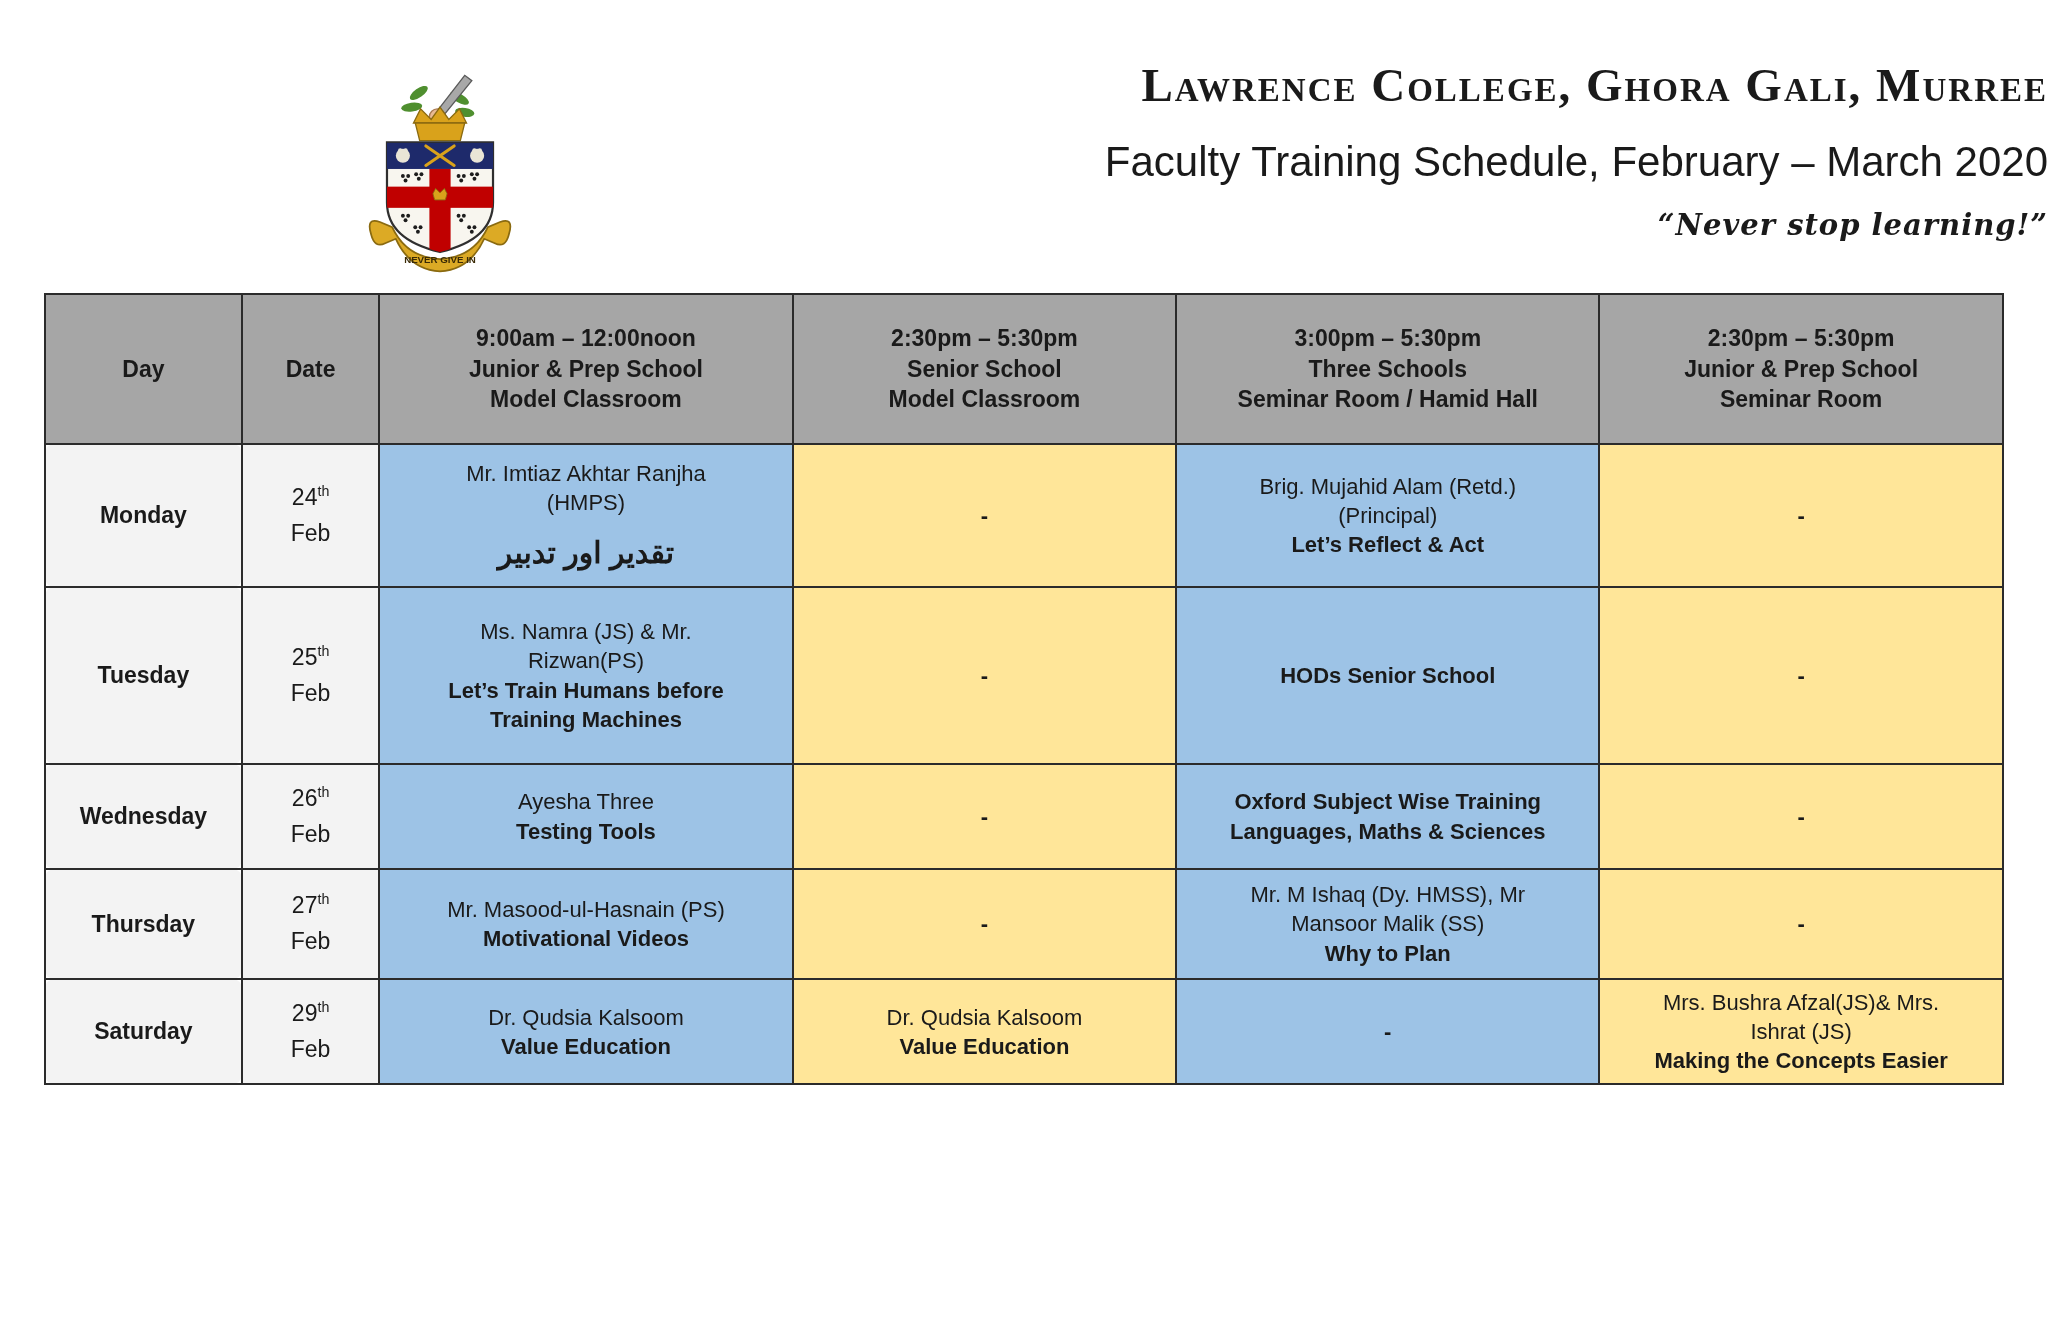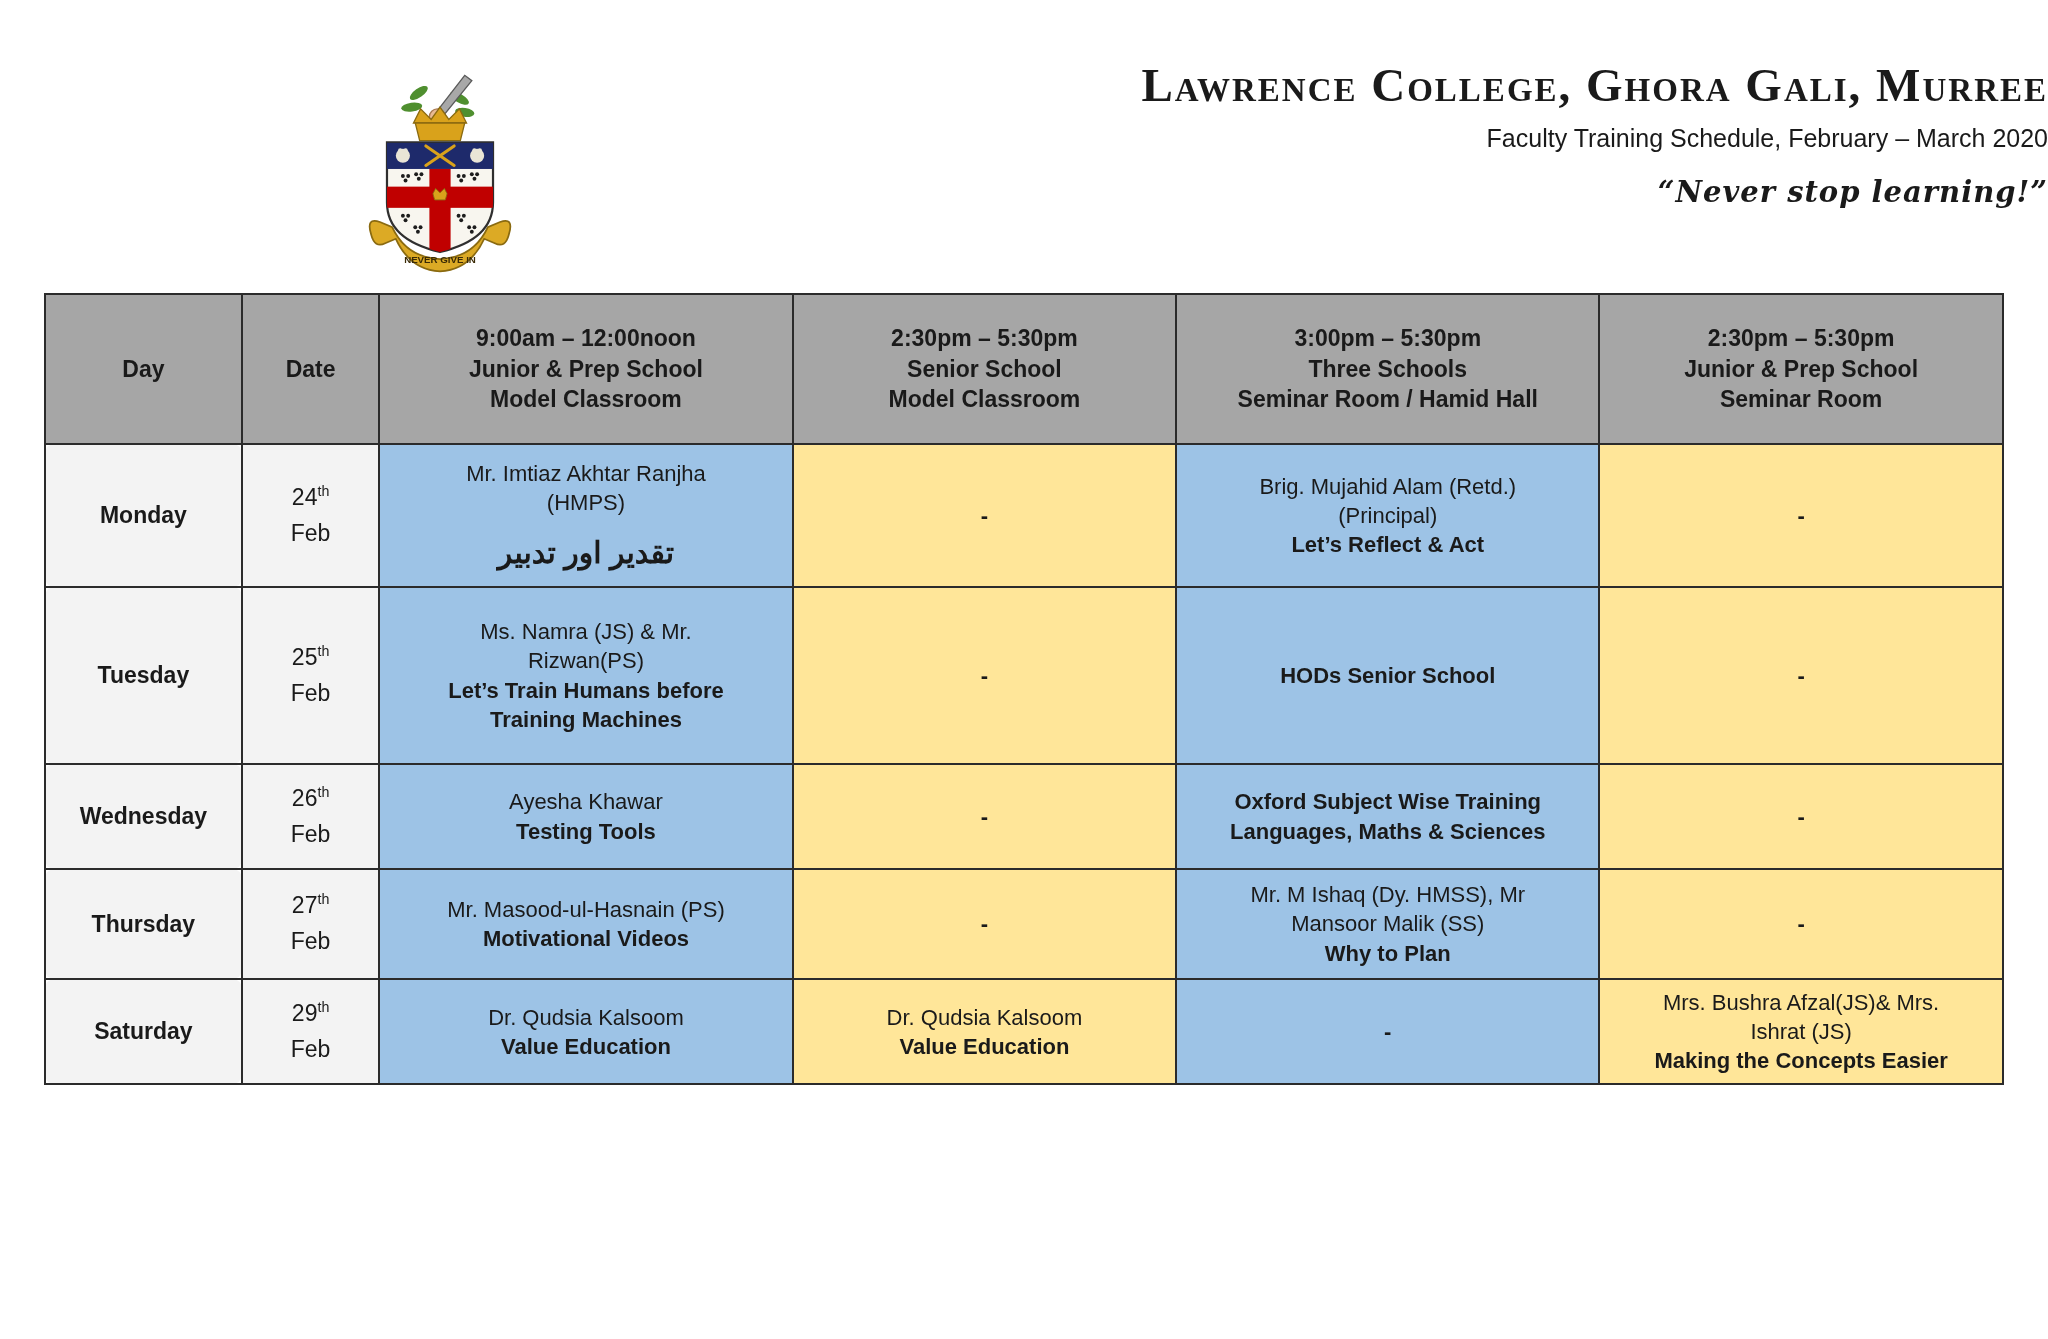--- a/index.html
+++ b/index.html
@@ -18,21 +18,21 @@
   .crest{position:absolute;left:350px;top:70px;width:180px;height:205px;}
   .titles{padding-top:58px;text-align:right;padding-left:120px;}
   .page-title{
     font-family:"Liberation Serif",serif;
     font-variant:small-caps;
     font-weight:bold;
     font-size:47px;
     letter-spacing:2px;
   }
   .page-subtitle{
-    font-size:25px;font-weight:400;margin-top:12px;letter-spacing:0px;
+    font-size:42px;font-weight:400;margin-top:26px;letter-spacing:0px;
   }
   .page-motto{
     font-family:"DejaVu Serif",serif;
     font-style:italic;font-weight:bold;
     font-size:29px;margin-top:22px;letter-spacing:1px;
   }
   table.schedule{
     border-collapse:collapse;table-layout:fixed;
     margin:0 44px;width:1960px;
   }
@@ -230,21 +230,21 @@
           <div class="seg bold">HODs Senior School</div>
         </td>
         <td class="cell yellow">
           <div class="seg bold">-</div>
         </td>
       </tr>
       <tr>
         <td class="day">Wednesday</td>
         <td class="date"><span>26</span><sup>th</sup><br><span>Feb</span></td>
         <td class="cell blue">
-          <div class="seg">Ayesha Khawar</div>
+          <div class="seg">Ayesha Three</div>
           <div class="seg bold">Testing Tools</div>
         </td>
         <td class="cell yellow">
           <div class="seg bold">-</div>
         </td>
         <td class="cell blue">
           <div class="seg bold">Oxford Subject Wise Training
 Languages, Maths &amp; Sciences</div>
         </td>
         <td class="cell yellow">

